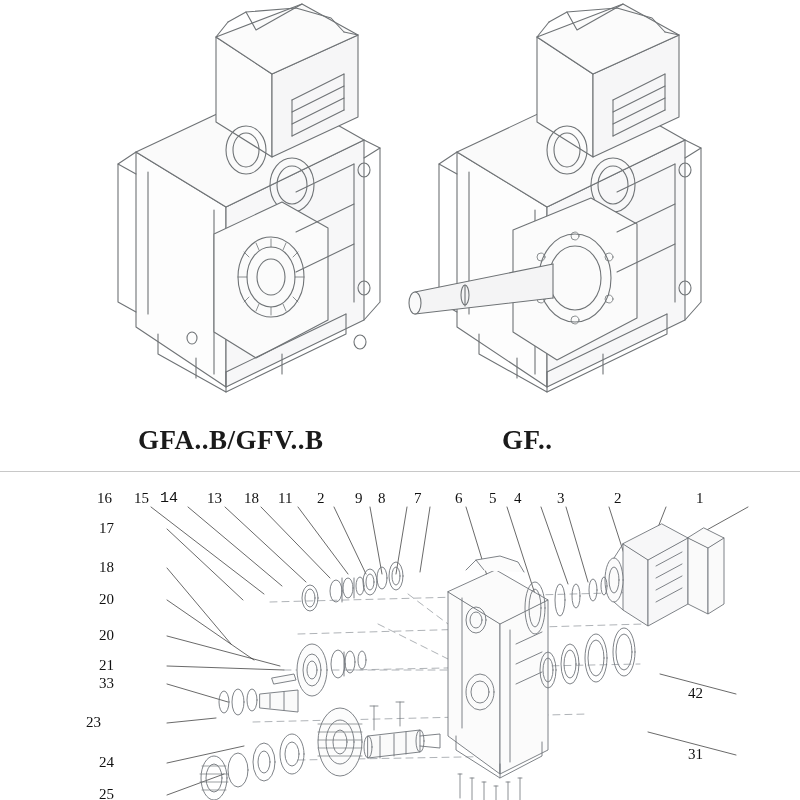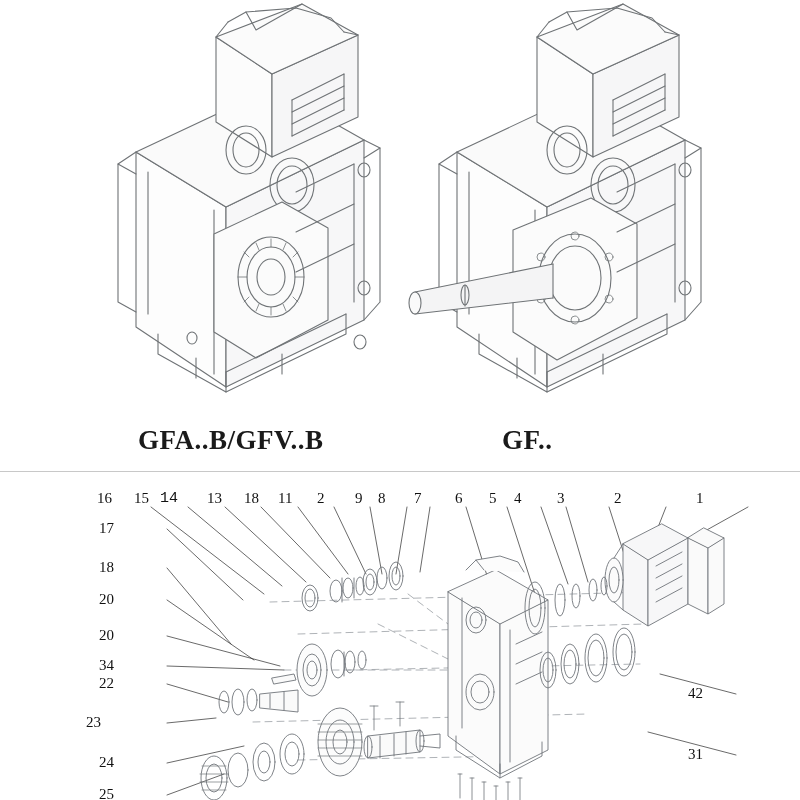--- a/index.html
+++ b/index.html
@@ -418,22 +418,22 @@
     <div class="callout" style="left:489px;top:17px;">5</div>
     <div class="callout" style="left:514px;top:17px;">4</div>
     <div class="callout" style="left:557px;top:17px;">3</div>
     <div class="callout" style="left:614px;top:17px;">2</div>
     <div class="callout" style="left:696px;top:17px;">1</div>
 
     <div class="callout" style="left:99px;top:47px;">17</div>
     <div class="callout" style="left:99px;top:86px;">18</div>
     <div class="callout" style="left:99px;top:118px;">20</div>
     <div class="callout" style="left:99px;top:154px;">20</div>
-    <div class="callout" style="left:99px;top:184px;">34</div>
-    <div class="callout" style="left:99px;top:202px;">22</div>
+    <div class="callout" style="left:99px;top:184px;">21</div>
+    <div class="callout" style="left:99px;top:202px;">33</div>
     <div class="callout" style="left:86px;top:241px;">23</div>
     <div class="callout" style="left:99px;top:281px;">24</div>
     <div class="callout" style="left:99px;top:313px;">25</div>
 
     <div class="callout" style="left:688px;top:212px;">42</div>
     <div class="callout" style="left:688px;top:273px;">31</div>
   </div>
 
 </div>
 

